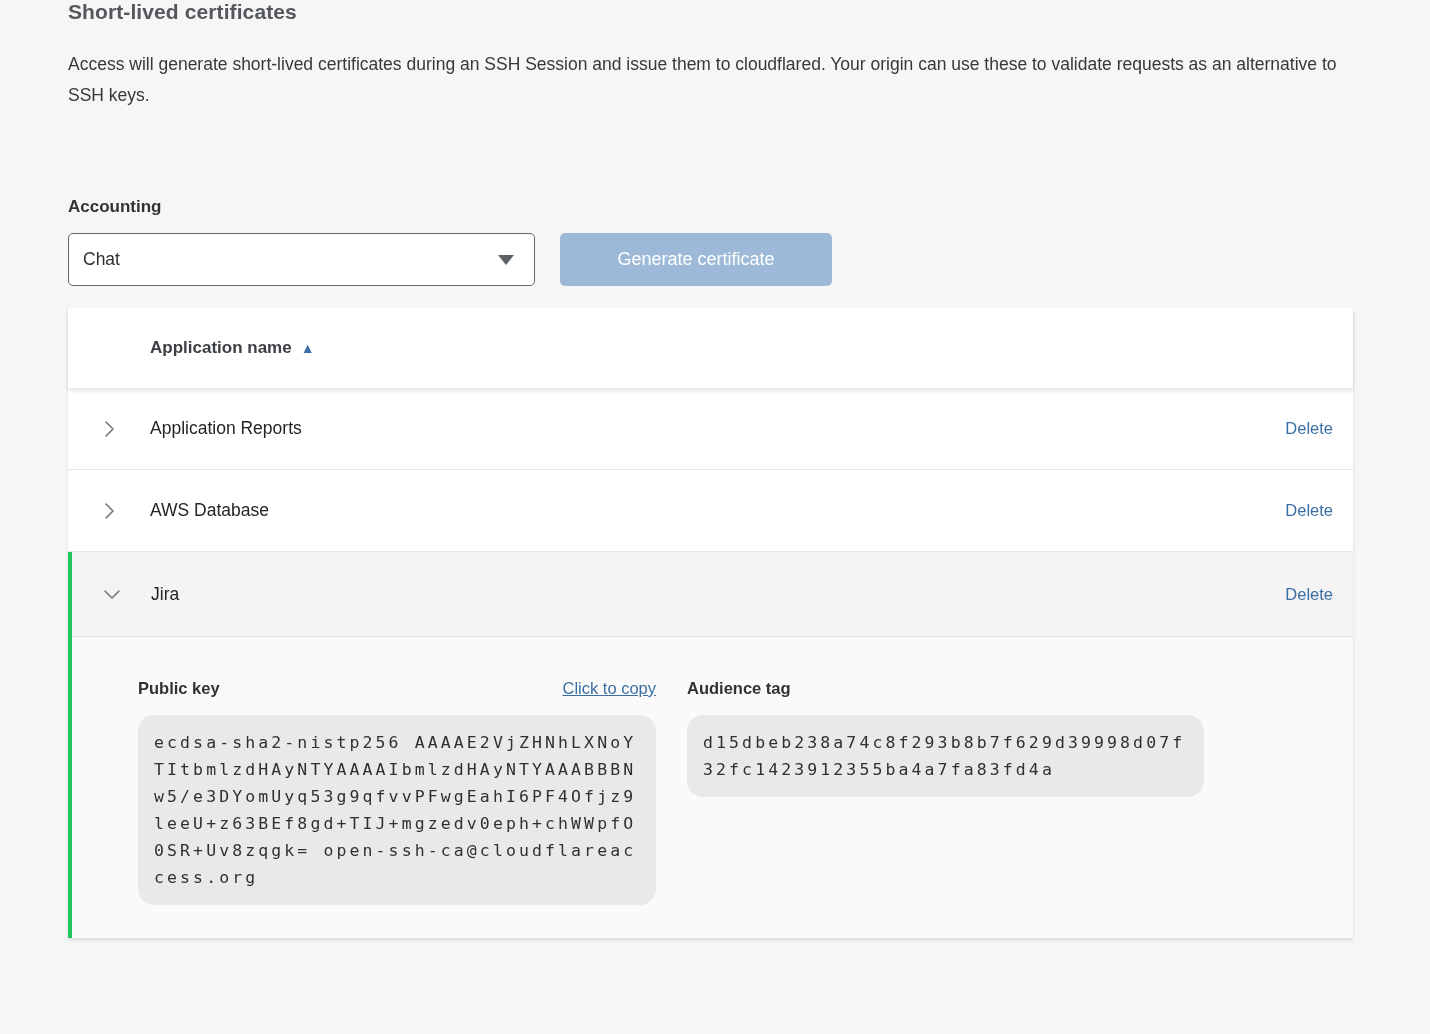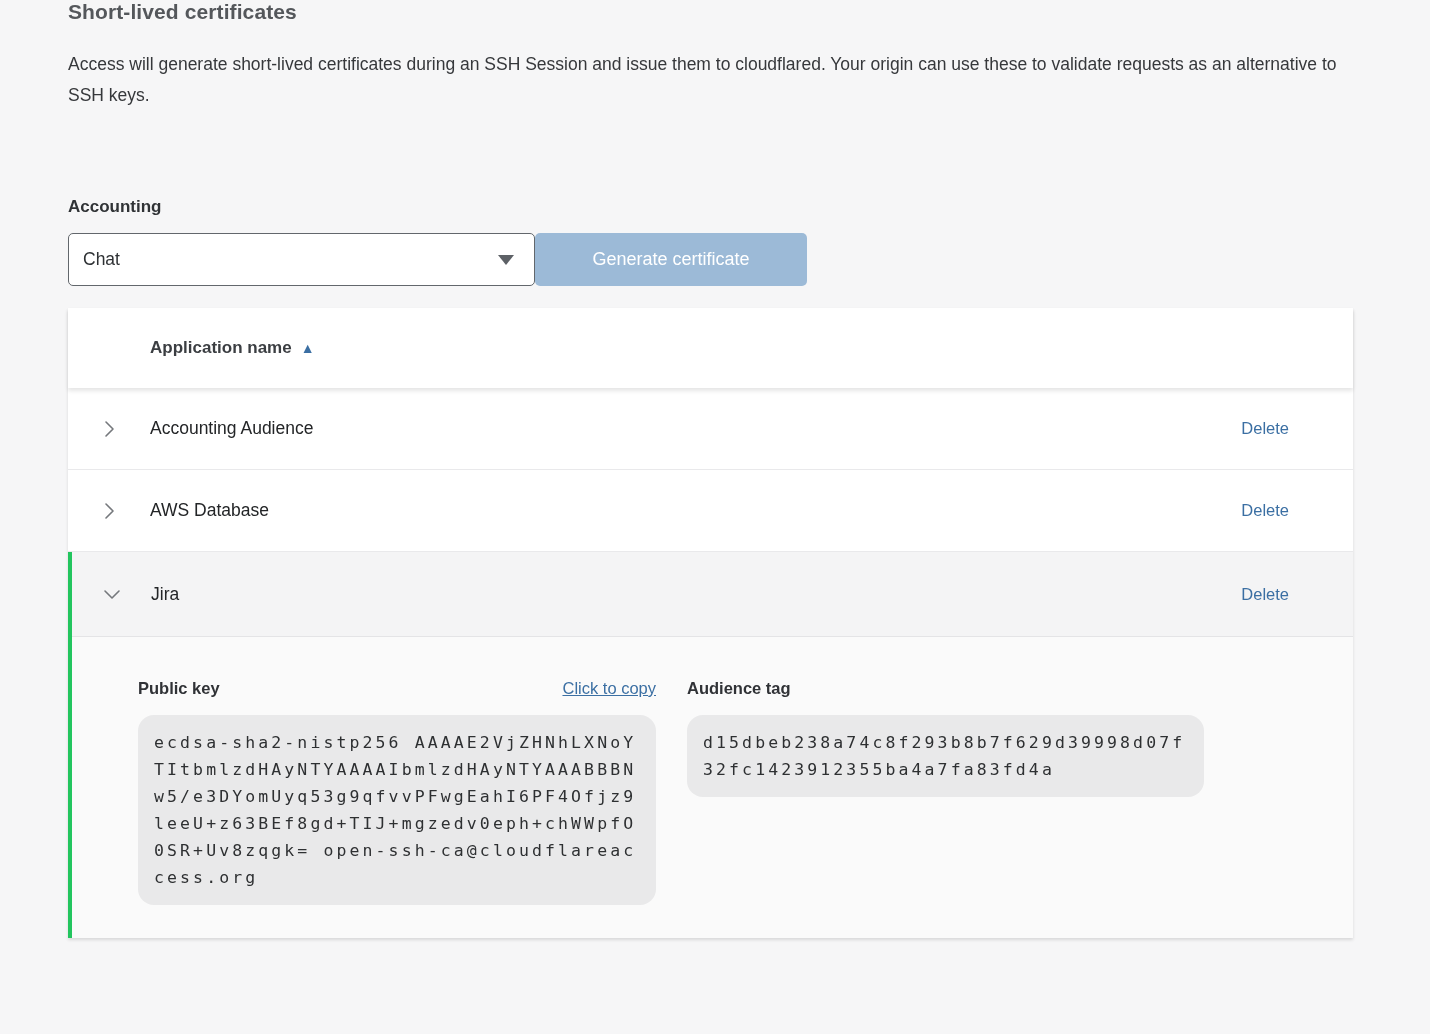--- a/index.html
+++ b/index.html
@@ -30,20 +30,21 @@
   .field-label {
     margin-top: 86px;
     font-size: 17px;
     font-weight: bold;
     color: #303336;
   }
   .controls-row {
     margin-top: 16px;
     display: flex;
     align-items: stretch;
+    gap: 25px;
   }
   .select-box {
     width: 467px;
     height: 53px;
     background: #ffffff;
     border: 1px solid #62676c;
     border-radius: 5px;
     display: flex;
     align-items: center;
     justify-content: space-between;
@@ -110,21 +111,21 @@
     flex: 0 0 82px;
     cursor: pointer;
   }
   .row-name {
     font-size: 17.5px;
     color: #232527;
     flex: 1 1 auto;
   }
   .row-action {
     flex: 0 0 auto;
-    padding-right: 64px;
+    padding-right: 20px;
   }
   .delete-link, .copy-link {
     font-size: 16.5px;
     color: #3b6fa3;
     text-decoration: none;
     cursor: pointer;
   }
   .copy-link { text-decoration: underline; }
 
   .expanded-group {
@@ -195,21 +196,21 @@
         <span class="table-header-label">Application name</span>
         <span class="sort-arrow">▲</span>
       </div>
 
       <div class="table-row">
         <span class="row-chevron">
           <svg class="chev-svg" width="16" height="20" viewBox="0 0 16 20">
               <polyline points="5,3 12,10 5,17" fill="none" stroke="#75787c" stroke-width="1.6" stroke-linecap="round" stroke-linejoin="round"></polyline>
             </svg>
         </span>
-        <span class="row-name">Accounting Audience</span>
+        <span class="row-name">Application Reports</span>
         <span class="row-action">
           <a class="delete-link" href="#">Delete</a>
         </span>
       </div>
 
       <div class="table-row">
         <span class="row-chevron">
           <svg class="chev-svg" width="16" height="20" viewBox="0 0 16 20">
               <polyline points="5,3 12,10 5,17" fill="none" stroke="#75787c" stroke-width="1.6" stroke-linecap="round" stroke-linejoin="round"></polyline>
             </svg>

